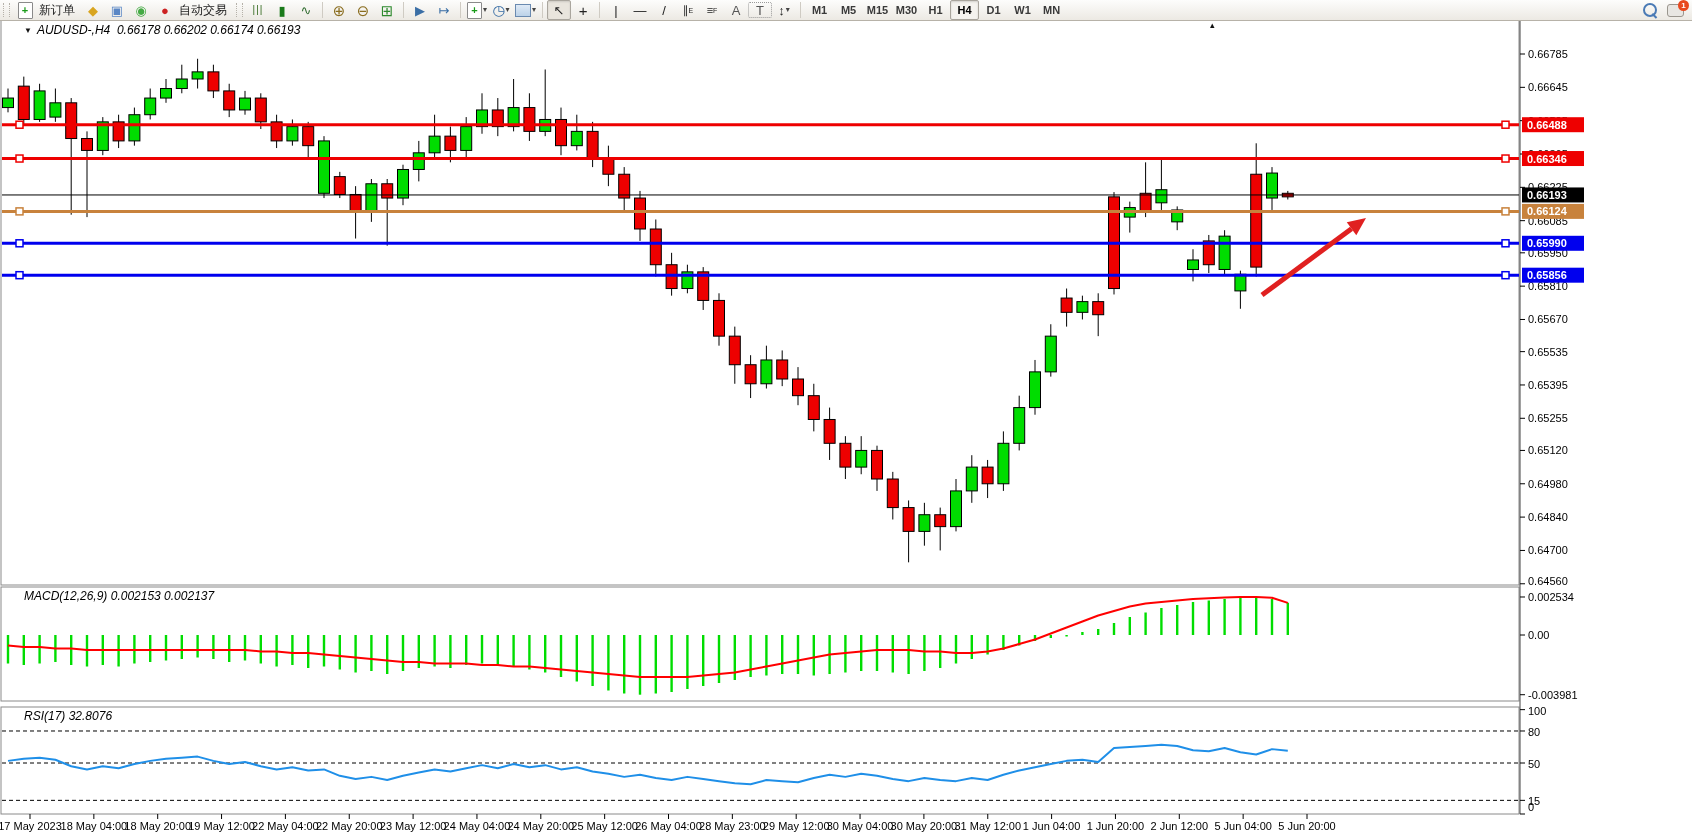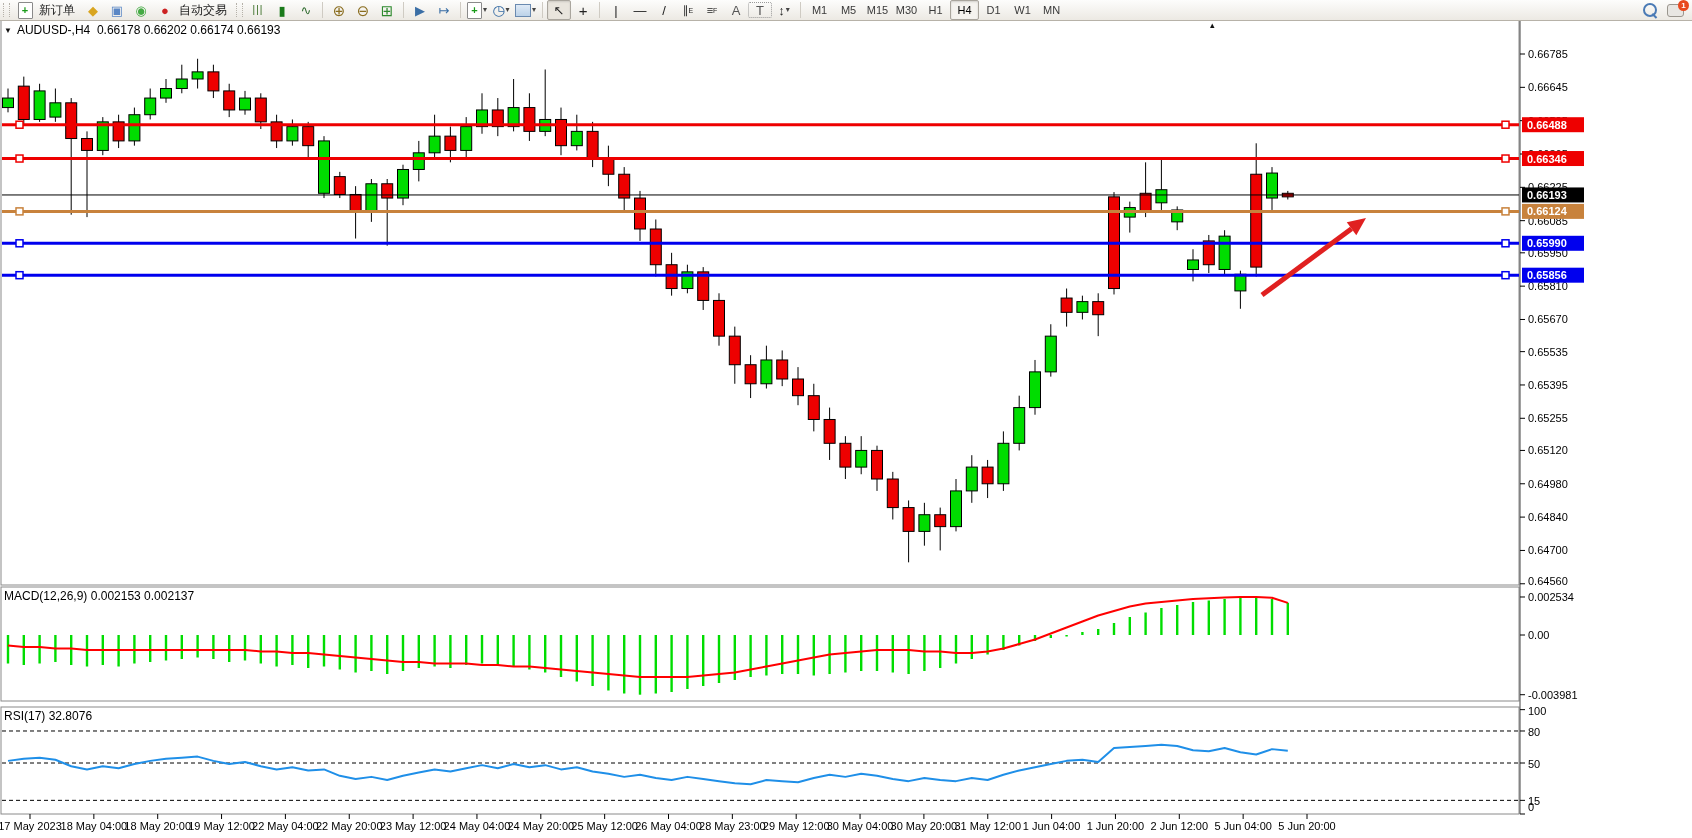--- a/index.html
+++ b/index.html
@@ -12,31 +12,31 @@
   .grip{width:5px;height:14px;margin:0 3px;border-left:1px dotted #b5b1a9;border-right:1px dotted #b5b1a9;}
   .sep{width:1px;height:16px;background:#cfcbc3;margin:0 4px;}
   .ti{min-width:20px;height:18px;display:inline-flex;align-items:center;justify-content:center;
       font-size:13px;line-height:1;border:1px solid transparent;border-radius:2px;cursor:default;padding:0 1px;}
   .ti.pressed{background:#e9e5dd;border-color:#aaa69e;box-shadow:inset 0 1px 2px rgba(0,0,0,.12);}
   .caret{font-size:8px;color:#444;margin-left:1px;}
   .tlabel{margin:0 6px 0 2px;white-space:nowrap;text-align:center;}
   .doc{width:13px;height:15px;background:#fff;border:1px solid #8a8a8a;border-radius:1px;
        display:inline-flex;align-items:center;justify-content:center;color:#1a9c1a;font-weight:bold;font-size:11px;}
   .tf{width:27px;height:18px;display:inline-flex;align-items:center;justify-content:center;
-      font-size:11px;font-weight:normal;color:#3a3a3a;border:1px solid transparent;border-radius:2px;}
+      font-size:11px;font-weight:bold;color:#3a3a3a;border:1px solid transparent;border-radius:2px;}
   .tf.active{background:#f5f3ef;border-color:#a9a59d;box-shadow:inset 0 1px 2px rgba(0,0,0,.15);color:#000;}
   .right-icons{position:absolute;right:8px;top:1px;display:flex;align-items:center;gap:10px;height:18px;}
   .mag{position:relative;width:10px;height:10px;border:2px solid #4a7ab5;border-radius:50%;display:inline-block;}
   .mag:after{content:"";position:absolute;left:8px;top:8px;width:6px;height:2px;background:#4a7ab5;
              transform:rotate(45deg);transform-origin:0 0;}
   .bubble{position:relative;width:15px;height:11px;background:#e8e6e2;border:1px solid #9a968e;border-radius:3px;}
   .badge{position:absolute;right:-6px;top:-5px;width:11px;height:11px;border-radius:50%;background:#e8491f;
          color:#fff;font-size:8px;font-weight:bold;display:flex;align-items:center;justify-content:center;}
   
-  .pane-title{position:absolute;left:4px;font-size:12px;color:#000;z-index:4;white-space:nowrap;}
+  .pane-title{position:absolute;left:24px;font-size:12px;color:#000;z-index:4;white-space:nowrap;font-style:italic;}
   #chart-title{top:23px;}
   #macd-title{top:589px;text-align:center;}
   #rsi-title{top:709px;}
   .tri{font-size:8px;vertical-align:1px;margin-right:5px;color:#111;}
   .obj-marker{position:absolute;left:1210px;top:20px;font-size:9px;color:#111;z-index:4;}
   svg{position:absolute;left:0;top:0;z-index:1;}
   text{font-family:"Liberation Sans","DejaVu Sans",sans-serif;}
 </style>
 </head>
 <body>

